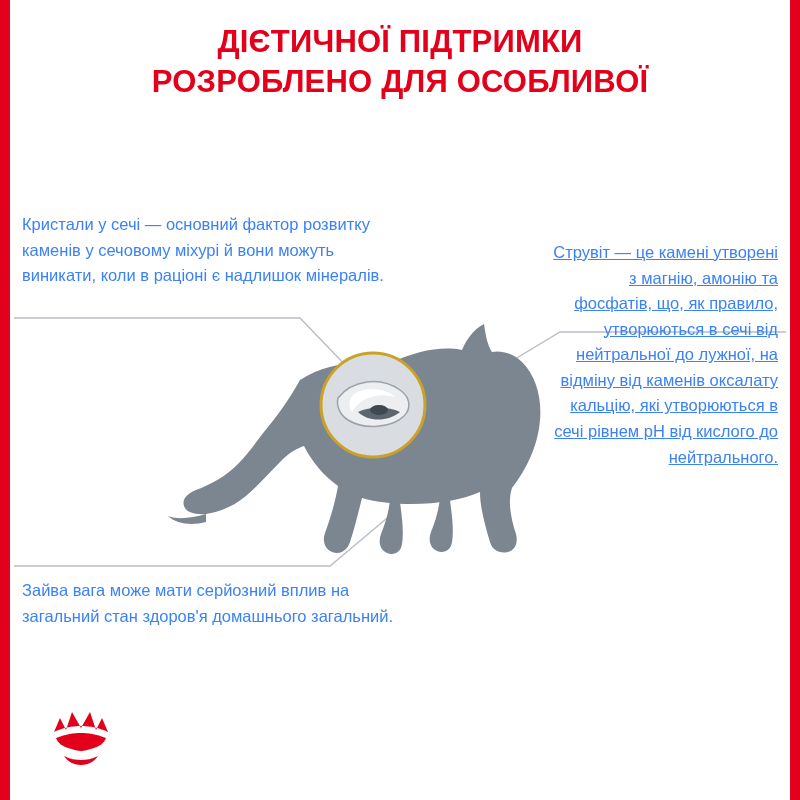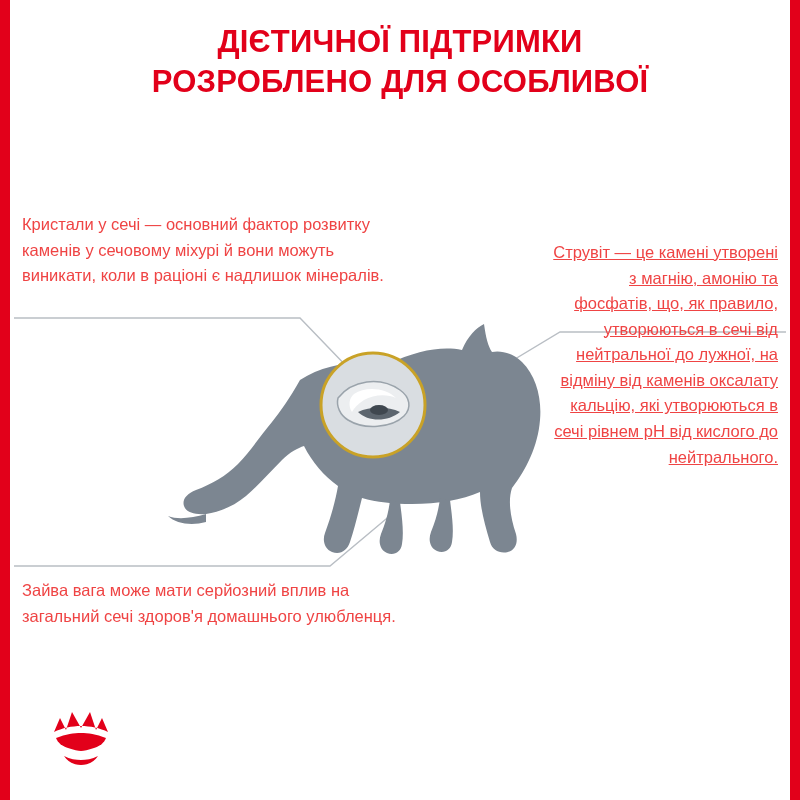--- a/index.html
+++ b/index.html
@@ -36,21 +36,21 @@
     color: #e2001a;
     font-size: 31px;
     line-height: 1.28;
     font-weight: bold;
     letter-spacing: 0.2px;
   }
 
   
   .callout {
     position: absolute;
-    color: #ef4444;
+    color: #3b82f6;
     font-size: 16.5px;
     line-height: 1.55;
   }
   .callout-tl {
     top: 212px;
     left: 22px;
     width: 390px;
     text-align: left;
   }
   .callout-bl {
@@ -170,21 +170,21 @@
     <circle cx="55" cy="55" r="52" fill="#d9dde1" stroke="#c9a227" stroke-width="3"></circle>
     <path d="M20 48 C34 30, 62 26, 82 40 C92 47, 94 58, 86 66 C74 78, 46 80, 30 70 C22 65, 18 56, 20 48 Z" fill="#eceef0" stroke="#9aa3ab" stroke-width="1.5"></path>
     <path d="M36 44 C48 36, 68 38, 78 48 C70 44, 56 44, 46 50 C40 54, 36 58, 34 62 C30 56, 31 48, 36 44 Z" fill="#ffffff"></path>
     <path d="M40 62 C52 56, 70 56, 82 62 C70 72, 50 72, 40 62 Z" fill="#5d666f"></path>
     <ellipse cx="61" cy="60" rx="9" ry="5" fill="#3f474f"></ellipse>
   </svg>
 </div>
 
 <div class="callout callout-tl">Кристали у сечі — основний фактор розвитку каменів у сечовому міхурі й вони можуть виникати, коли в раціоні є надлишок мінералів.</div>
 <div class="callout callout-r">Струвіт — це камені утворені з магнію, амонію та фосфатів, що, як правило, утворюються в сечі від нейтральної до лужної, на відміну від каменів оксалату кальцію, які утворюються в сечі рівнем pH від кислого до нейтрального.</div>
-<div class="callout callout-bl">Зайва вага може мати серйозний вплив на загальний сечі здоров'я домашнього улюбленця.</div>
+<div class="callout callout-bl">Зайва вага може мати серйозний вплив на загальний стан здоров'я домашнього загальний.</div>
 
 <div class="logo">
   <svg viewBox="0 0 66 66" width="66" height="66">
     <g fill="#e2001a">
       <path d="M6 28 L12 14 L18 26 L24 8 L33 24 L42 8 L48 26 L54 14 L60 28
                C52 24, 42 22, 33 22 C24 22, 14 24, 6 28 Z"></path>
       <path d="M8 34 C18 30, 26 29, 33 29 C40 29, 48 30, 58 34
                C56 39, 52 42, 46 44 C40 46, 36 47, 33 47 C30 47, 26 46, 20 44
                C14 42, 10 39, 8 34 Z"></path>
       <path d="M16 52 C22 55, 28 56, 33 56 C38 56, 44 55, 50 52

